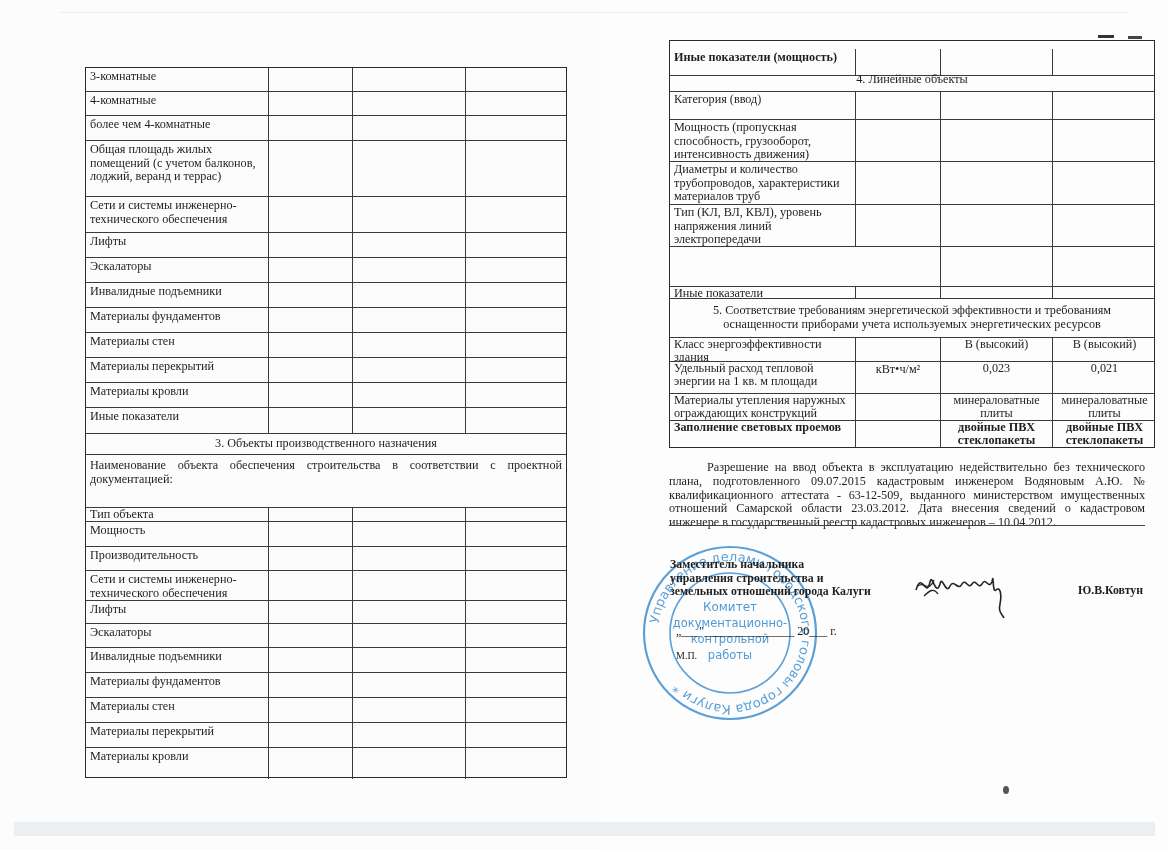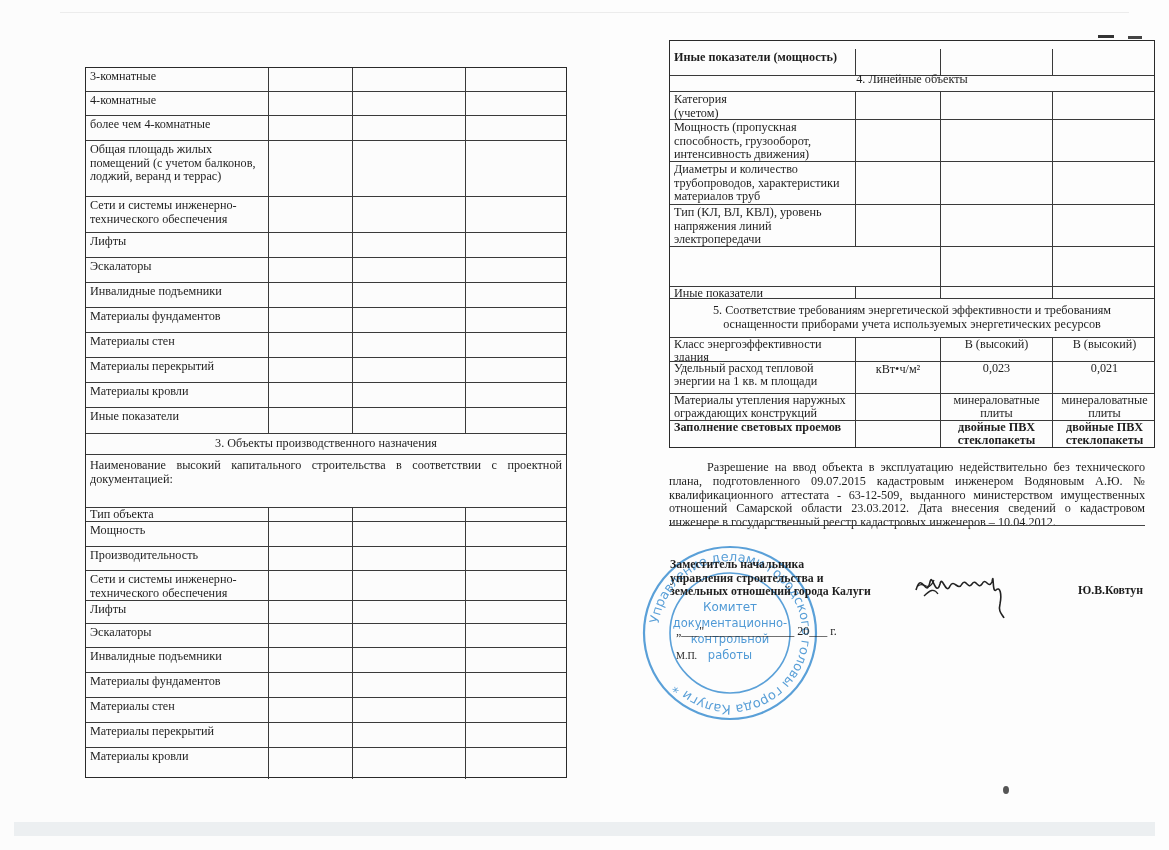--- a/index.html
+++ b/index.html
@@ -131,21 +131,21 @@
       <div class="cell" style="left: 0px; width: 183px;">Иные показатели</div>
       <div class="cell center" style="left: 183px; width: 84px;"></div>
       <div class="cell center" style="left: 267px; width: 113px;"></div>
       <div class="cell last center" style="left: 380px; width: 102px;"></div>
     </div>
     <div class="row" style="top: 366px; height: 21px;">
       <div class="span-full" style="padding-top: 3px;">3. Объекты производственного назначения</div>
     </div>
     <div class="row" style="top: 387px; height: 53px;">
       <div style="position: absolute; left: 4px; right: 4px; top: 3px; font-size: 12.2px; line-height: 14px;">
-        <div class="justify">Наименование высокий капитального строительства в соответствии с проектной</div>
+        <div class="justify">Наименование объекта обеспечения строительства в соответствии с проектной</div>
         <div>документацией:</div>
       </div>
     </div>
     <div class="row" style="top: 440px; height: 14px;">
       <div class="cell" style="left: 0px; width: 183px; padding-top: 0px;">Тип объекта</div>
       <div class="cell center" style="left: 183px; width: 84px;"></div>
       <div class="cell center" style="left: 267px; width: 113px;"></div>
       <div class="cell last center" style="left: 380px; width: 102px;"></div>
     </div>
     <div class="row" style="top: 454px; height: 25px;">
@@ -214,21 +214,21 @@
     <div class="row" style="top: 8px; height: 27px; font-weight: bold;">
       <div class="cell" style="left: 0px; width: 186px;">Иные показатели (мощность)</div>
       <div class="cell center" style="left: 186px; width: 85px;"></div>
       <div class="cell center" style="left: 271px; width: 112px;"></div>
       <div class="cell last center" style="left: 383px; width: 103px;"></div>
     </div>
     <div class="row" style="top: 27px; height: 24px;">
       <div class="span-full" style="padding-top: 5px;">4. Линейные объекты</div>
     </div>
     <div class="row" style="top: 51px; height: 28px;">
-      <div class="cell" style="left: 0px; width: 100px; padding-top: 1px; line-height: 13.6px; border-right: none;">Категория (учетом)</div>
+      <div class="cell" style="left: 0px; width: 100px; padding-top: 1px; line-height: 13.6px; border-right: none;">Категория (ввод)</div>
       <div class="cell" style="left: 0px; width: 186px; background: transparent;"></div>
       <div class="cell center" style="left: 186px; width: 85px;"></div>
       <div class="cell center" style="left: 271px; width: 112px;"></div>
       <div class="cell last center" style="left: 383px; width: 103px;"></div>
     </div>
     <div class="row" style="top: 79px; height: 42px;">
       <div class="cell" style="left: 0px; width: 186px; padding-top: 1px; line-height: 13.6px;">Мощность (пропускная способность, грузооборот, интенсивность движения)</div>
       <div class="cell center" style="left: 186px; width: 85px;"></div>
       <div class="cell center" style="left: 271px; width: 112px;"></div>
       <div class="cell last center" style="left: 383px; width: 103px;"></div>

